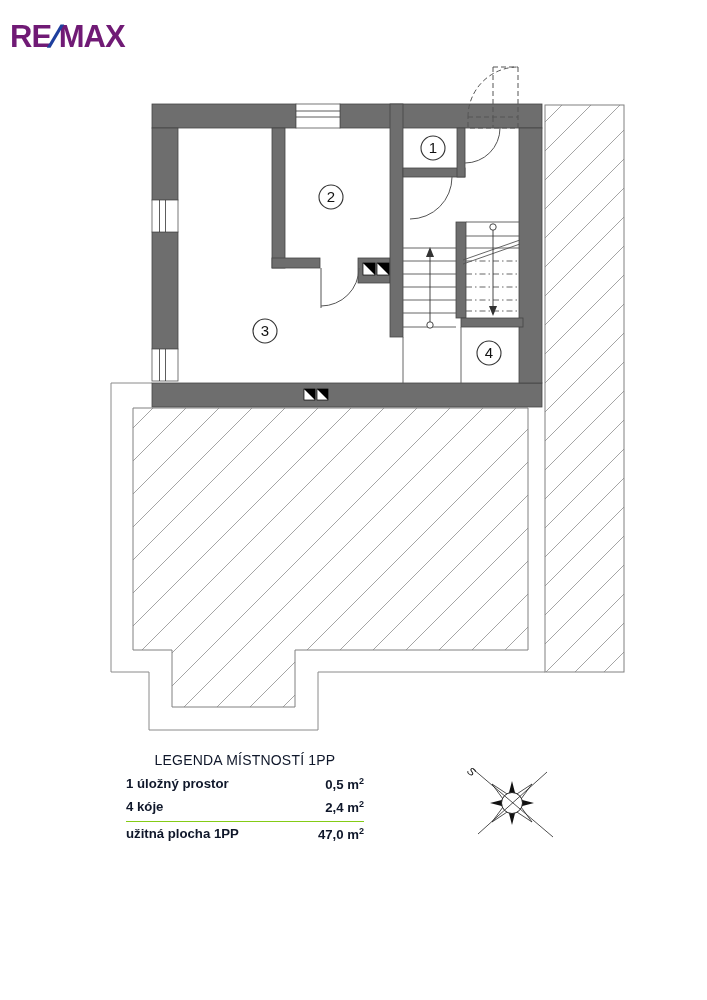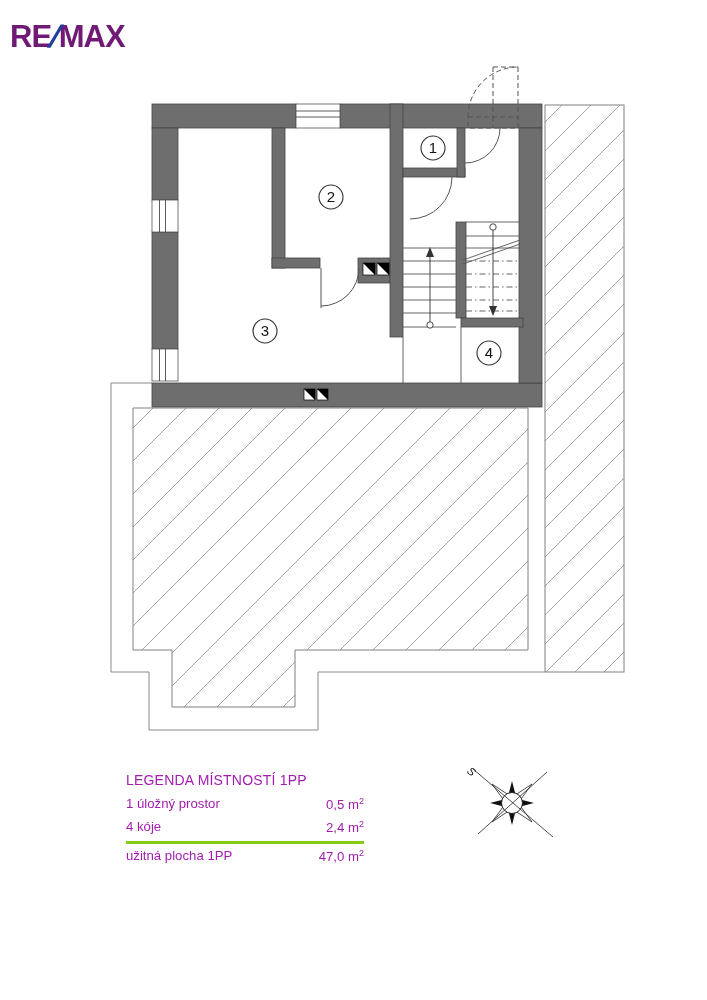--- a/index.html
+++ b/index.html
@@ -4,24 +4,24 @@
 <style>
   html,body{margin:0;padding:0;}
   body{background:#ffffff;font-family:"Liberation Sans",sans-serif;}
   .page{position:relative;width:707px;height:1000px;background:#ffffff;overflow:hidden;}
   .plan-svg{position:absolute;left:0;top:0;}
   
   .logo{position:absolute;left:10px;top:21px;font-weight:800;font-size:31px;letter-spacing:-1px;line-height:1;white-space:nowrap;}
   .logo .re,.logo .max{color:#701a75;}
   .logo .slash{display:inline-block;transform:skewX(-22deg);color:#1e3f9e;font-weight:800;margin:0 0px;}
   
-  .legend{position:absolute;left:126px;top:772px;width:238px;color:#a21caf;}
+  .legend{position:absolute;left:126px;top:752px;width:238px;color:#0f172a;text-align:center;}
   .legend-title{font-size:14px;letter-spacing:.2px;margin-bottom:8px;}
-  .legend-row{display:flex;justify-content:space-between;font-size:13.2px;margin-top:7px;}
-  .legend-row.last{border-bottom:3px solid #84cc16;padding-bottom:5px;}
+  .legend-row{display:flex;justify-content:space-between;font-size:13.2px;margin-top:7px;font-weight:bold;}
+  .legend-row.last{border-bottom:1px solid #84cc16;padding-bottom:5px;}
   .legend-row.total{margin-top:4px;}
   .unit sup{font-size:9px;}
 </style>
 </head>
 <body>
 
 <div class="page">
 
   <div class="logo">
     <span class="re">RE</span><span class="slash">/</span><span class="max">MAX</span>

